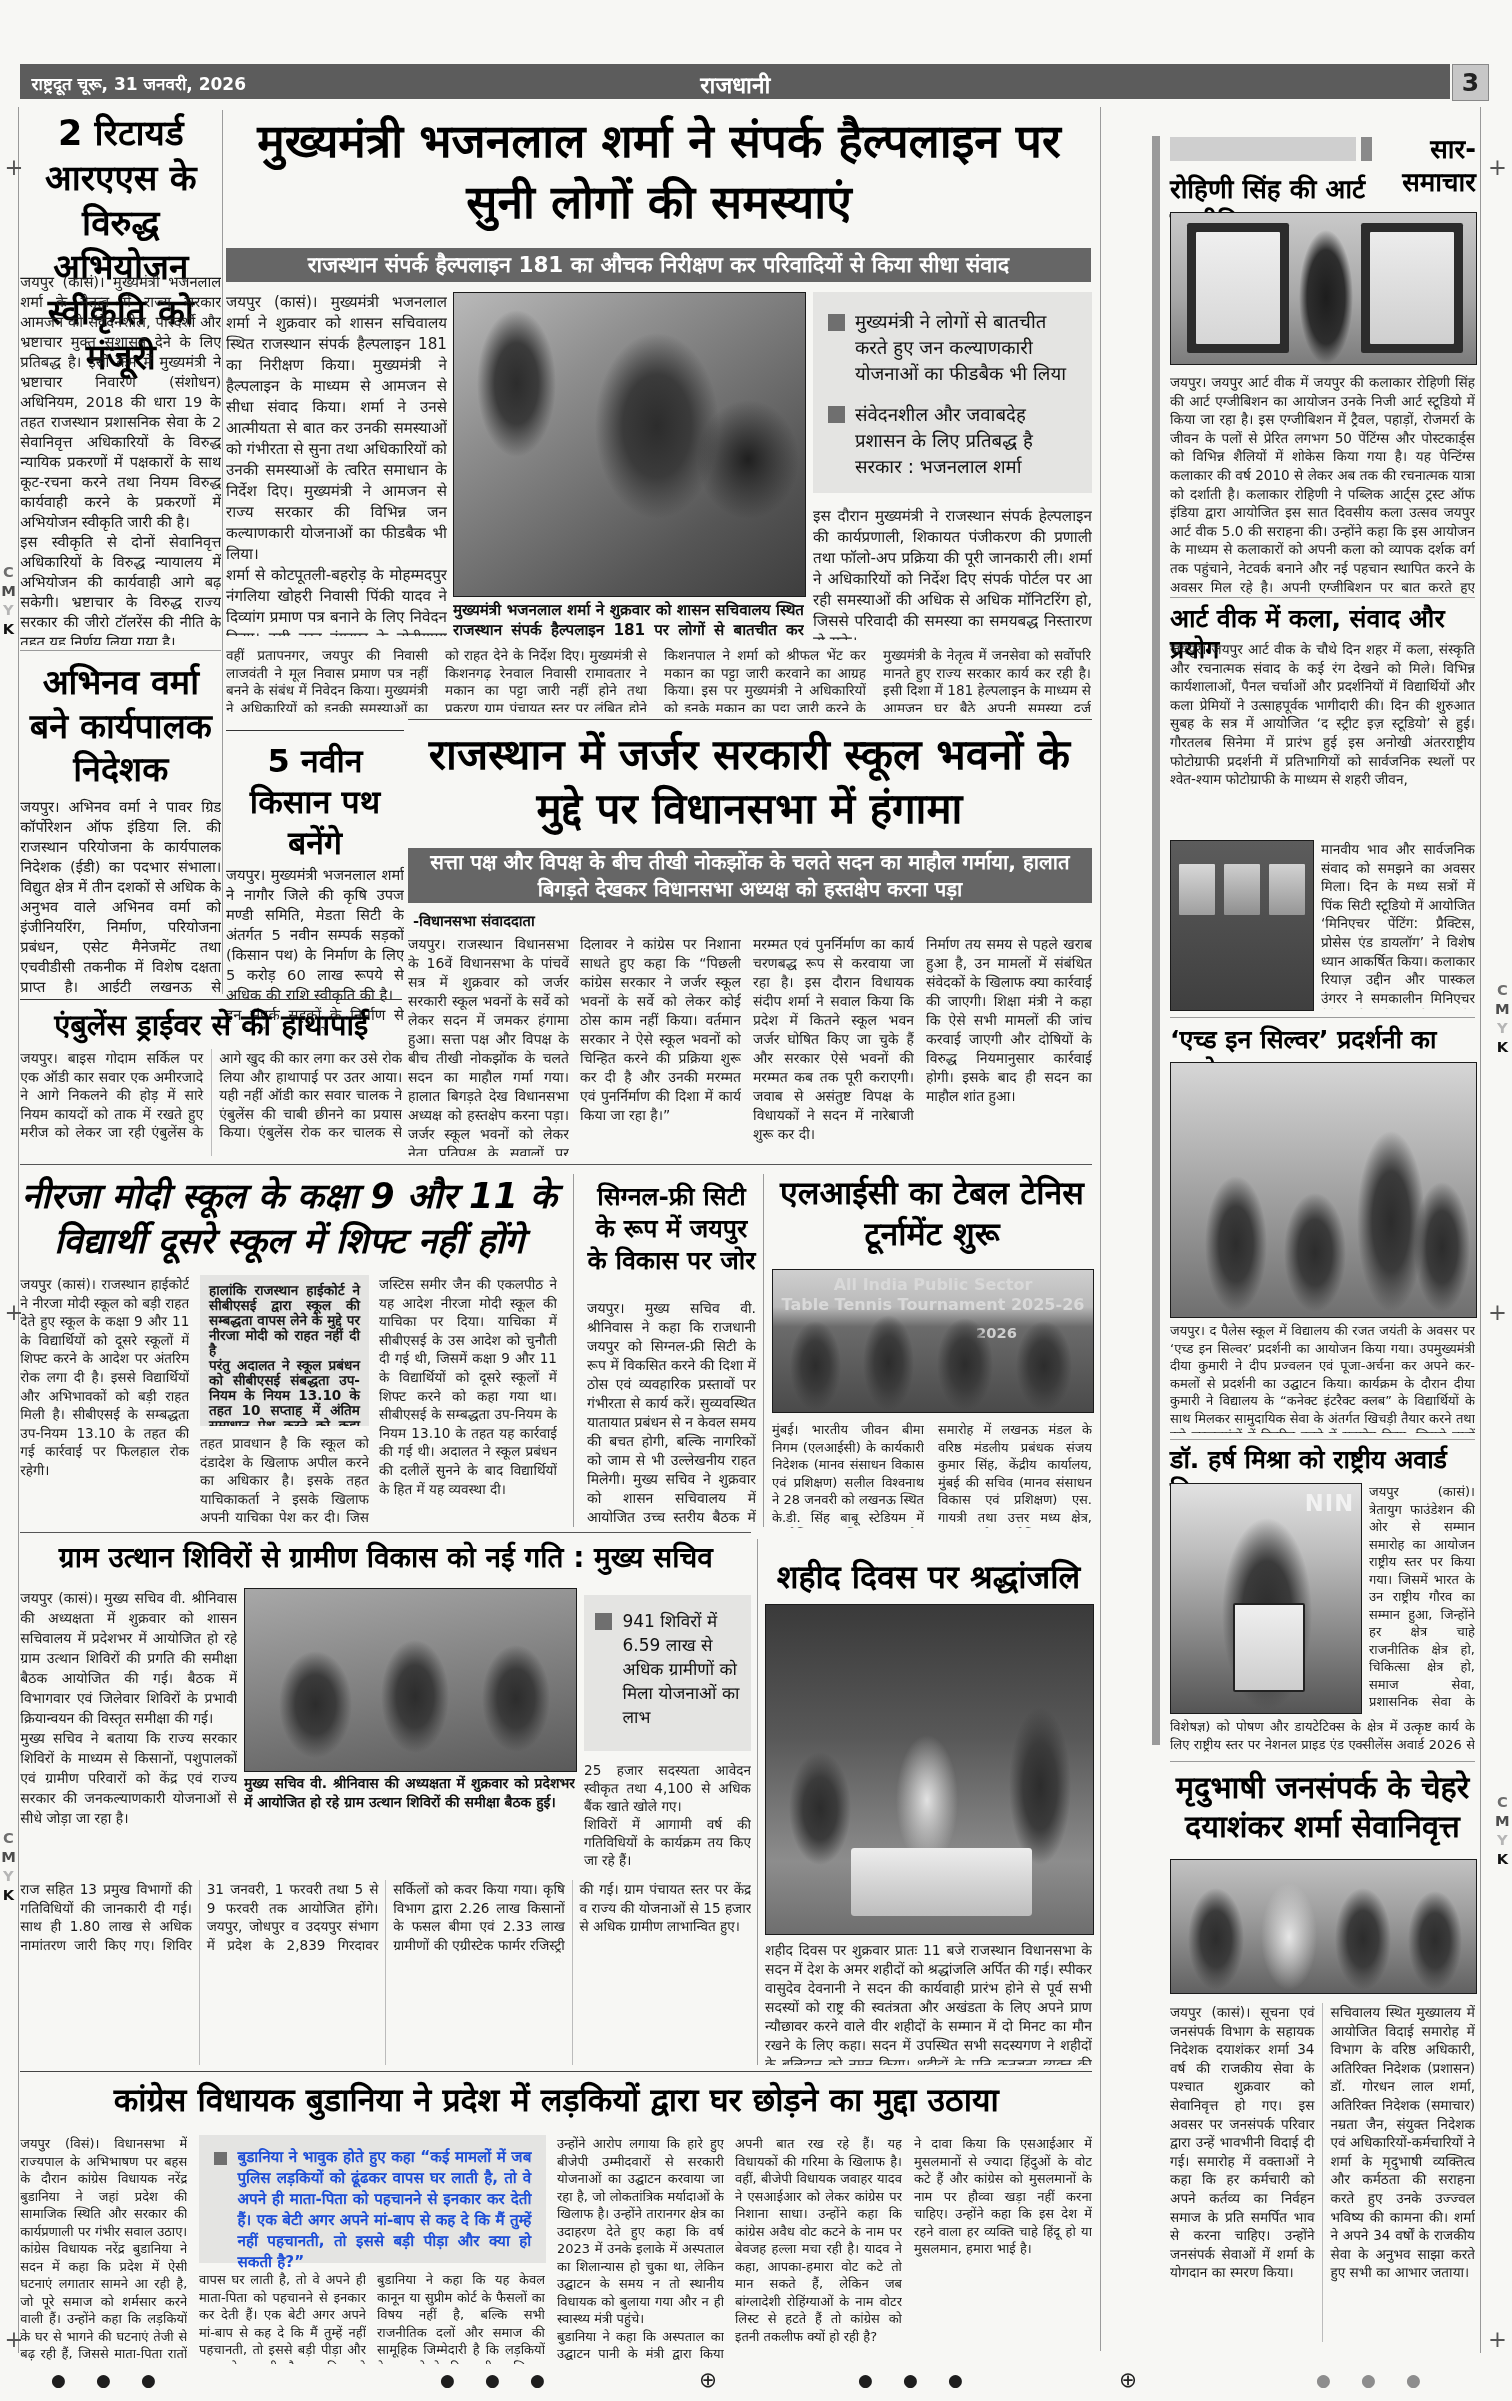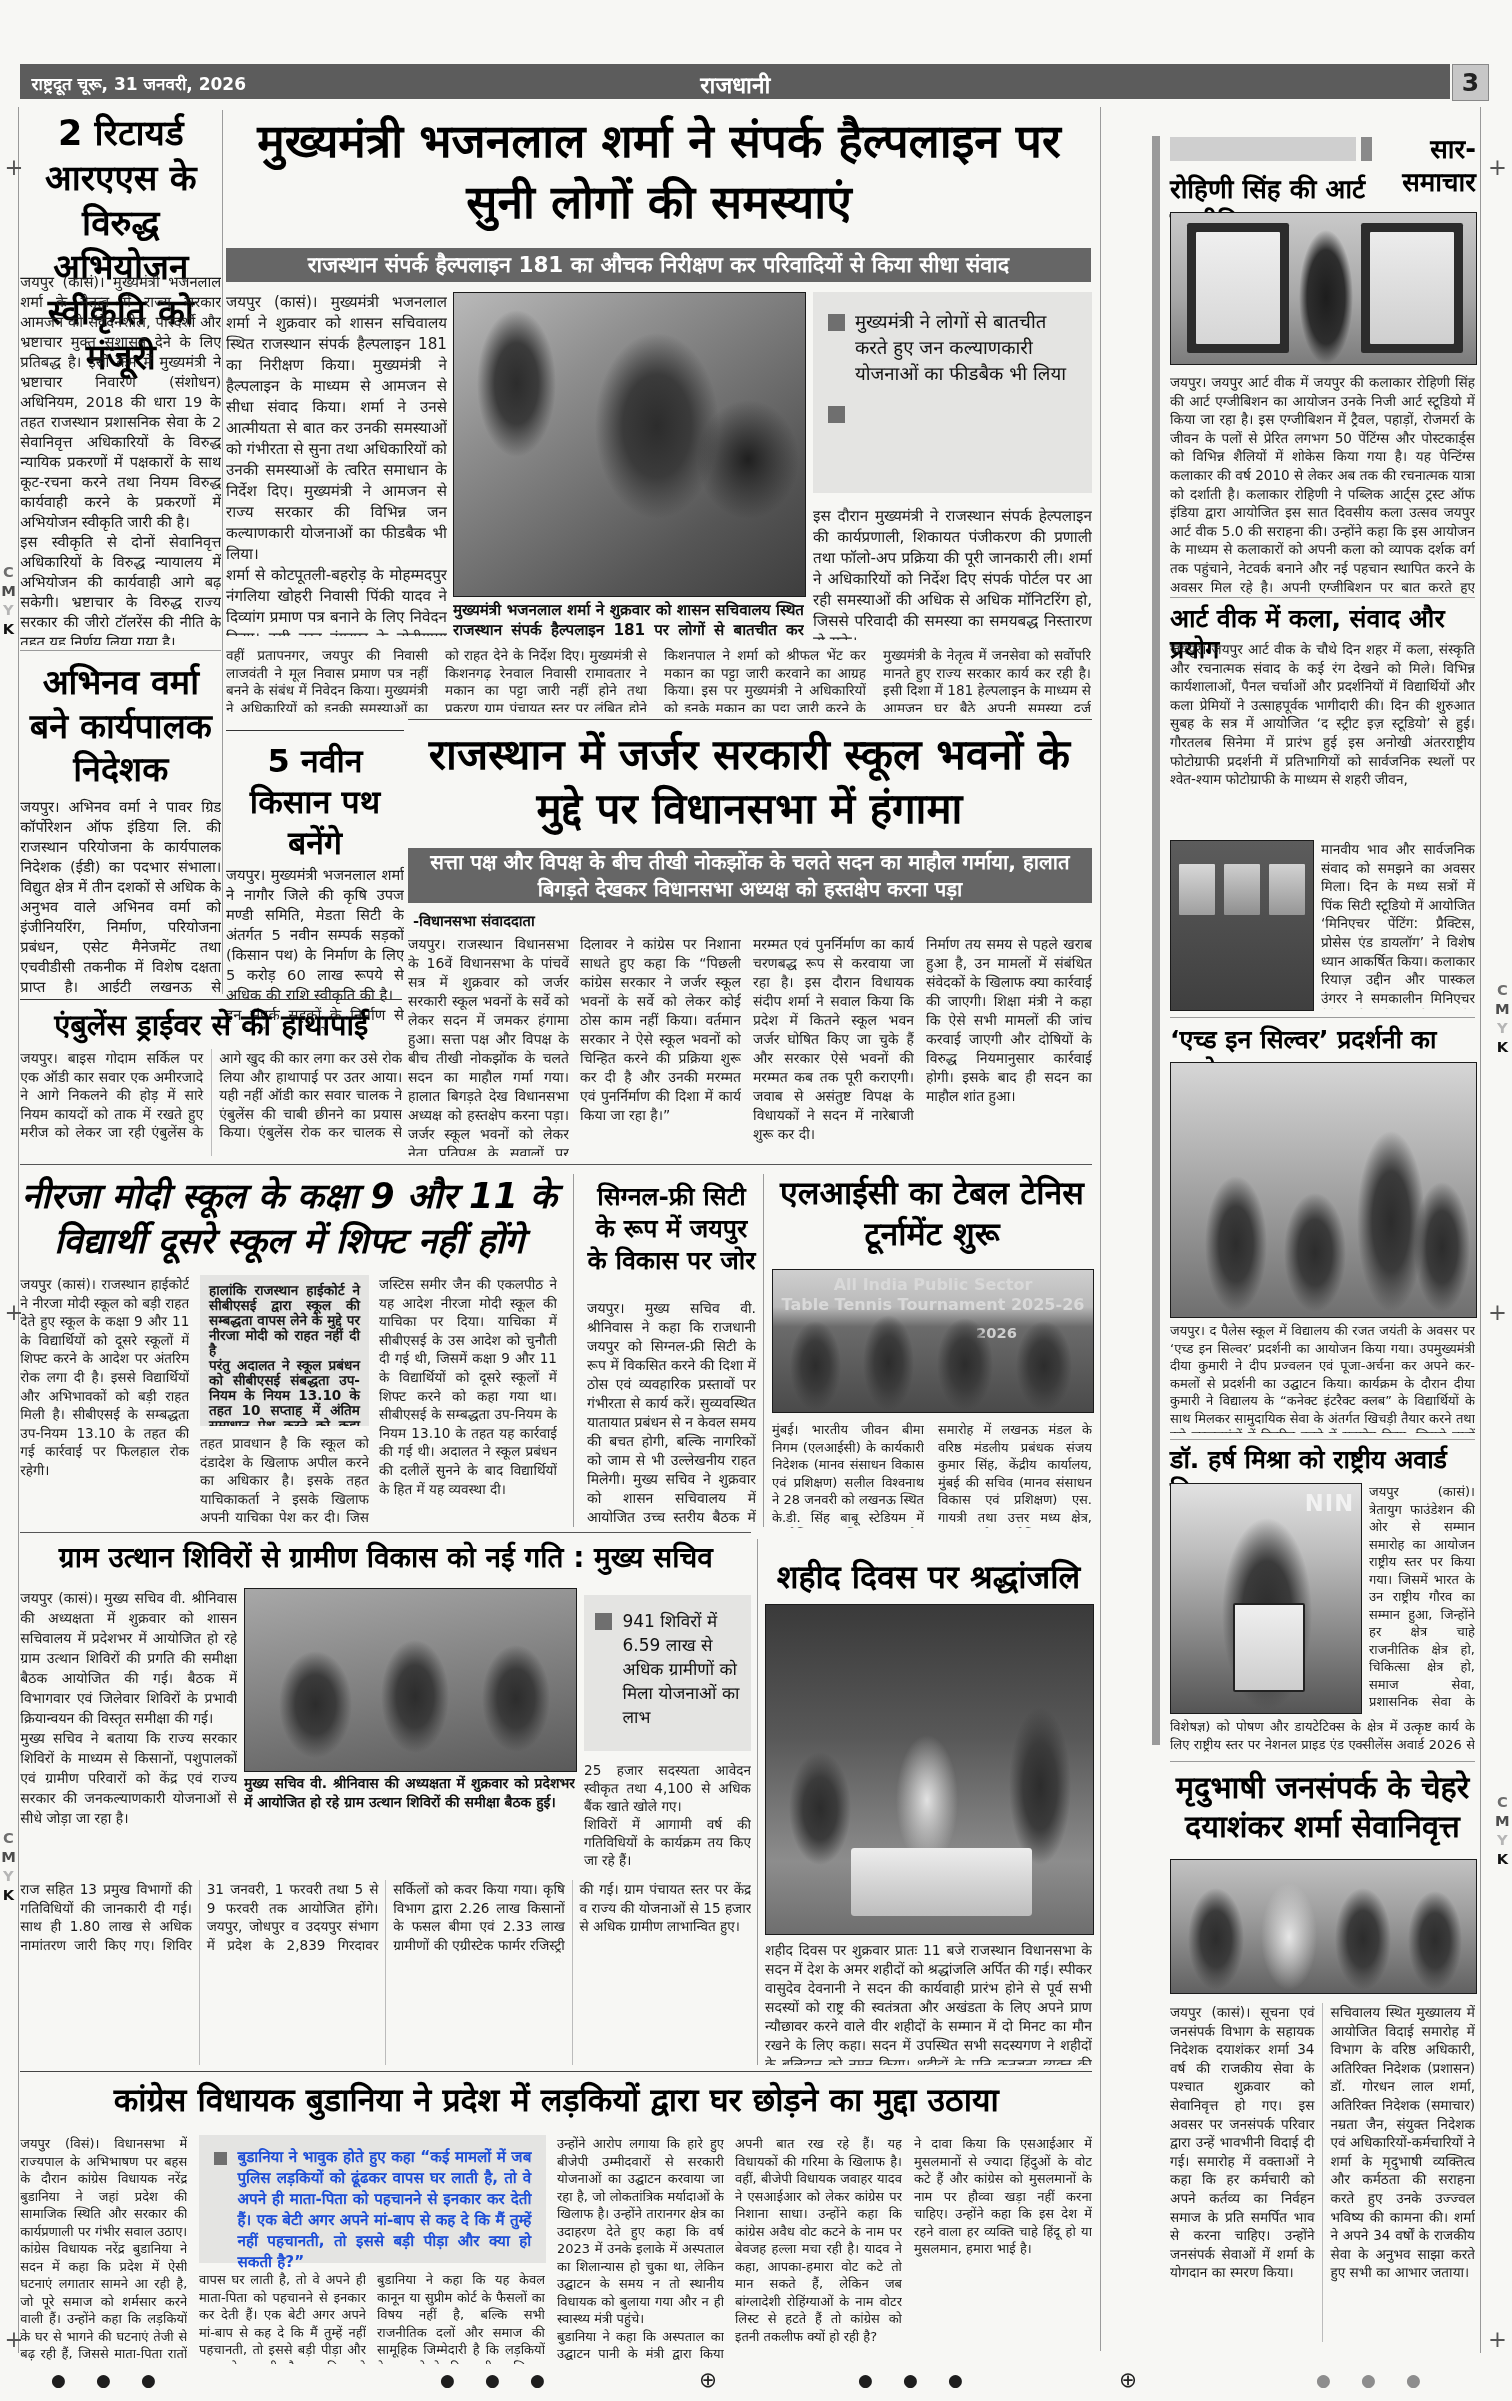--- a/index.html
+++ b/index.html
@@ -75,20 +75,21 @@
   </div>
   <div class="abs cap" style="left:453px;top:600px;width:351px;height:42px;overflow:hidden;">मुख्यमंत्री भजनलाल शर्मा ने शुक्रवार को शासन सचिवालय स्थित राजस्थान संपर्क हैल्पलाइन 181 पर लोगों से बातचीत कर उनकी समस्याएं सुनी।</div>
 
   <div class="abs box" style="left:813px;top:292px;width:279px;height:201px;padding:17px 14.7px;box-sizing:border-box;">
     <div class="bullet-item">
       <span class="bullet-sq"></span>
       <span class="bullet-tx">मुख्यमंत्री ने लोगों से बातचीत करते हुए जन कल्याणकारी योजनाओं का फीडबैक भी लिया</span>
     </div>
     <div class="bullet-item">
       <span class="bullet-sq"></span>
+      <span class="bullet-tx">संवेदनशील और जवाबदेह प्रशासन के लिए प्रतिबद्ध है सरकार : भजनलाल शर्मा</span>
     </div>
   </div>
   <div class="abs body" style="left:813px;top:506px;width:279px;height:134px;overflow:hidden;font-size:15.2px;line-height:21px;">इस दौरान मुख्यमंत्री ने राजस्थान संपर्क हेल्पलाइन की कार्यप्रणाली, शिकायत पंजीकरण की प्रणाली तथा फॉलो-अप प्रक्रिया की पूरी जानकारी ली। शर्मा ने अधिकारियों को निर्देश दिए संपर्क पोर्टल पर आ रही समस्याओं की अधिक से अधिक मॉनिटरिंग हो, जिससे परिवादी की समस्या का समयबद्ध निस्तारण हो सके।</div>
 
   <div class="abs body" style="left:226px;top:647px;width:202px;height:65px;overflow:hidden;font-size:13.6px;line-height:17.5px;">वहीं प्रतापनगर, जयपुर की निवासी लाजवंती ने मूल निवास प्रमाण पत्र नहीं बनने के संबंध में निवेदन किया। मुख्यमंत्री ने अधिकारियों को इनकी समस्याओं का समाधान करने के निर्देश दिए।</div>
   <div class="abs body" style="left:445px;top:647px;width:202px;height:65px;overflow:hidden;font-size:13.6px;line-height:17.5px;">को राहत देने के निर्देश दिए। मुख्यमंत्री से किशनगढ़ रेनवाल निवासी रामावतार ने मकान का पट्टा जारी नहीं होने तथा प्रकरण ग्राम पंचायत स्तर पर लंबित होने की जानकारी दी।</div>
   <div class="abs body" style="left:664px;top:647px;width:202px;height:65px;overflow:hidden;font-size:13.6px;line-height:17.5px;">किशनपाल ने शर्मा को श्रीफल भेंट कर मकान का पट्टा जारी करवाने का आग्रह किया। इस पर मुख्यमंत्री ने अधिकारियों को इनके मकान का पट्टा जारी करने के लिए निर्देशित किया।</div>
   <div class="abs body" style="left:883px;top:647px;width:208px;height:65px;overflow:hidden;font-size:13.6px;line-height:17.5px;">मुख्यमंत्री के नेतृत्व में जनसेवा को सर्वोपरि मानते हुए राज्य सरकार कार्य कर रही है। इसी दिशा में 181 हेल्पलाइन के माध्यम से आमजन घर बैठे अपनी समस्या दर्ज करवाकर उसका शीघ्र समाधान प्राप्त कर रहे है।</div>
 
   <div class="hrl" style="left:226px;top:730px;width:178px;background:#333;"></div>

